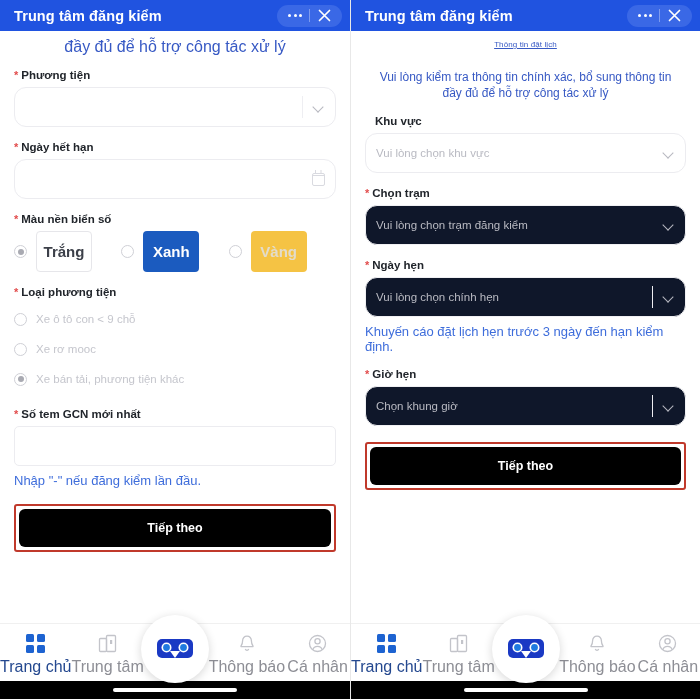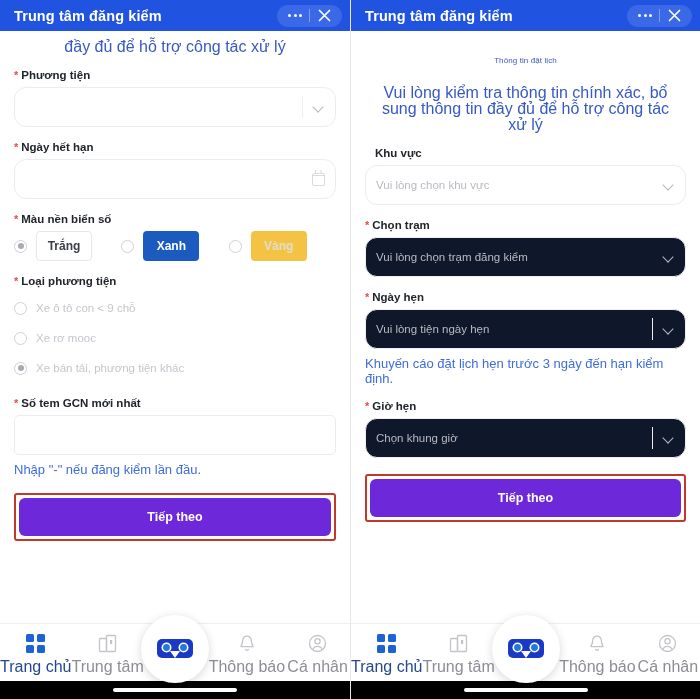--- a/index.html
+++ b/index.html
@@ -51,25 +51,25 @@
   
   .body {
     flex: 1 1 auto;
     position: relative;
     padding: 0 14px;
     overflow: hidden;
   }
 
   .intro-small {
     text-align: center; color: #3759c4;
-    font-size: 8px; padding-top: 25px; letter-spacing: .1px;
+    font-size: 8px; padding-top: 9px; letter-spacing: .1px; text-decoration: underline;
   }
   .intro-note {
     text-align: center; color: #3759c4;
-    font-size: 16px; line-height: 16px;
+    font-size: 12px; line-height: 16px;
     padding: 0 6px;
   }
   .intro-note.partial { padding-top: 8px; font-size: 16px; }
   .intro-note.full { padding-top: 20px; }
 
   
   .field { margin-top: 14px; }
   .label {
     font-size: 11.5px; font-weight: bold; color: #21252b;
     margin-bottom: 6px; display: flex; align-items: baseline; gap: 3px;
@@ -132,43 +132,43 @@
     width: 13px; height: 13px; border-radius: 50%;
     border: 1.3px solid #cfd0d6; background: #fff;
     flex: 0 0 13px; position: relative; margin-right: 9px;
   }
   .radio.on::after {
     content: ""; position: absolute; left: 50%; top: 50%;
     width: 6px; height: 6px; border-radius: 50%;
     background: #a9aab2; transform: translate(-50%,-50%);
   }
   .chip {
-    min-width: 56px; height: 30px; border-radius: 4px;
+    min-width: 56px; height: 41px; border-radius: 4px;
     display: flex; align-items: center; justify-content: center;
-    font-size: 12px; font-weight: bold;
+    font-size: 15px; font-weight: bold;
   }
   .chip.white { background: #ffffff; border: 1px solid #e6e6ea; color: #3c4049; }
   .chip.blue  { background: #1b5bbf; color: #ffffff; }
   .chip.amber { background: #f7c council; }
   .chip.amber { background: #f5c344; color: #e3dccb; }
 
   .vtypes { margin-top: 4px; }
   .vtype {
     display: flex; align-items: center;
     height: 30px; font-size: 11.5px; color: #c5c6cd;
   }
 
   
   .cta-wrap {
     margin-top: 16px;
     border: 2px solid #c0392b; border-radius: 3px;
     padding: 3px;
   }
   .cta {
-    height: 38px; background: #6d28d9; border-radius: 6px;
+    height: 38px; background: #000000; border-radius: 6px;
     display: flex; align-items: center; justify-content: center;
     color: #ffffff; font-size: 12.5px; font-weight: bold;
   }
 
   
   .navwrap { flex: 0 0 auto; position: relative; }
   .nav {
     height: 58px; background: #ffffff;
     border-top: 1px solid #f0f0f0;
     display: flex; align-items: flex-end;
@@ -428,21 +428,21 @@
           <span class="chev"></span>
         </div>
       </div>
 
       <div class="field">
         <div class="label">
           <span class="star">*</span>
           <span>Ngày hẹn</span>
         </div>
         <div class="control tall muted">
-          <span class="ph">Vui lòng tiện ngày hẹn</span>
+          <span class="ph">Vui lòng chọn chính hẹn</span>
           <span class="sep"></span>
           <span class="chev"></span>
         </div>
         <div class="hint">Khuyến cáo đặt lịch hẹn trước 3 ngày đến hạn kiểm định.</div>
       </div>
 
       <div class="field">
         <div class="label">
           <span class="star">*</span>
           <span>Giờ hẹn</span>

